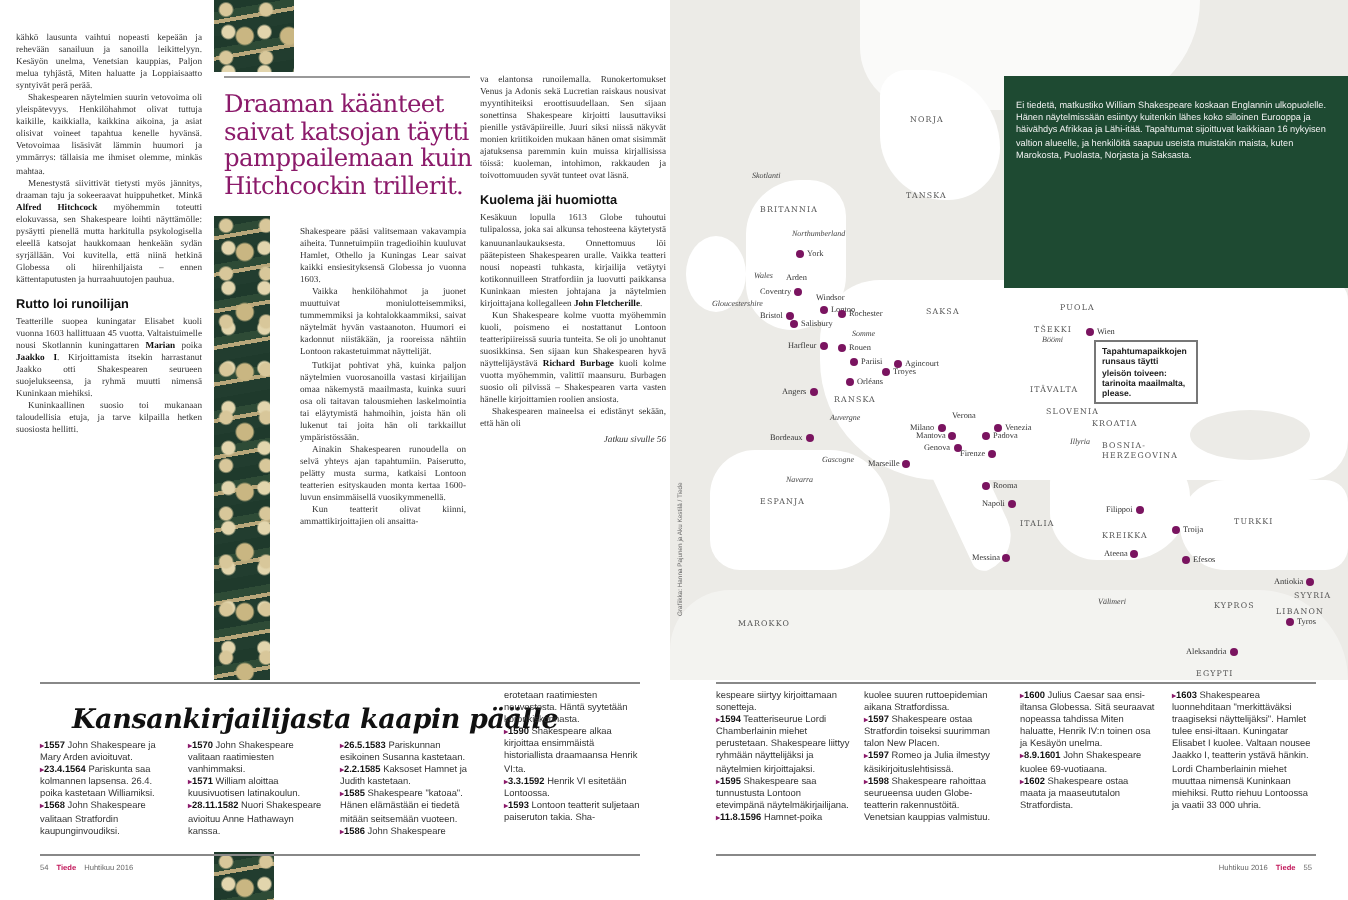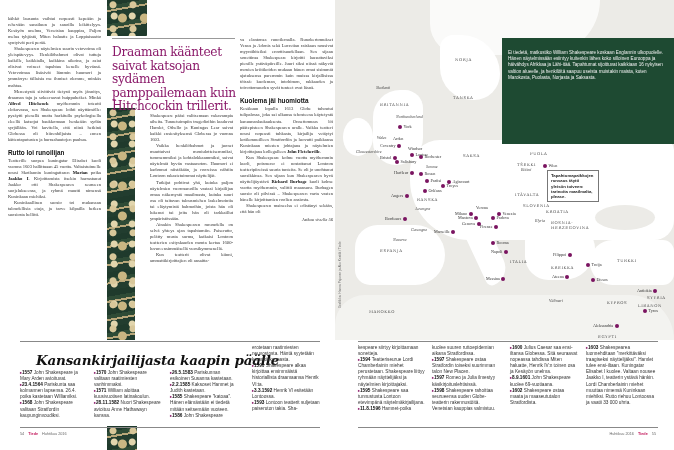--- a/index.html
+++ b/index.html
@@ -62,21 +62,21 @@
 <div class="col" id="c1" style="left:8px; top:16px; width:93px;">
     <p>kähkö lausunta vaihtui nopeasti kepeään ja rehevään sanailuun ja sanoilla leikittelyyn. Kesäyön unelma, Venetsian kauppias, Paljon melua tyhjästä, Miten haluatte ja Loppiaisaatto syntyivät perä perää.</p>
     <p>Shakespearen näytelmien suurin vetovoima oli yleispätevyys. Henkilöhahmot olivat tuttuja kaikille, kaikkialla, kaikkina aikoina, ja asiat olisivat voineet tapahtua kenelle hyvänsä. Vetovoimaa lisäsivät lämmin huumori ja ymmärrys: tällaisia me ihmiset olemme, minkäs mahtaa.</p>
     <p>Menestystä siivittivät tietysti myös jännitys, draaman taju ja sokeeraavat huippuhetket. Minkä <b>Alfred Hitchcock</b> myöhemmin toteutti elokuvassa, sen Shakespeare loihti näyttämölle: pysäytti pienellä mutta harkitulla psykologisella eleellä katsojat haukkomaan henkeään sydän syrjällään. Voi kuvitella, että niinä hetkinä Globessa oli hiirenhiljaista – ennen kättentaputusten ja hurraahuutojen pauhua.</p>
     <h3>Rutto loi runoilijan</h3>
     <p style="text-indent: 0px;">Teatterille suopea kuningatar Elisabet kuoli vuonna 1603 hallittuaan 45 vuotta. Valtaistuimelle nousi Skotlannin kuningattaren <b>Marian</b> poika <b>Jaakko I</b>. Kirjoittamista itsekin harrastanut Jaakko otti Shakespearen seurueen suojelukseensa, ja ryhmä muutti nimensä Kuninkaan miehiksi.</p>
     <p>Kuninkaallinen suosio toi mukanaan taloudellisia etuja, ja tarve kilpailla hetken suosiosta hellitti.</p>
   </div>
 
 <div class="pull-rule"></div>
-<div class="pull">Draaman käänteet saivat katsojan sydämen pamppailemaan kuin Hitchcockin trillerit.</div>
+<div class="pull">Draaman käänteet saivat katsojan täytti pamppailemaan kuin Hitchcockin trillerit.</div>
 
 <div class="col" id="c2" style="left:150px; top:113px; width:83px;">
     <p>Shakespeare pääsi valitsemaan vakavampia aiheita. Tunnetuimpiin tragedioihin kuuluvat Hamlet, Othello ja Kuningas Lear saivat kaikki ensiesityksensä Globessa jo vuonna 1603.</p>
     <p>Vaikka henkilöhahmot ja juonet muuttuivat moniulotteisemmiksi, tummemmiksi ja kohtalokkaammiksi, saivat näytelmät hyvän vastaanoton. Huumori ei kadonnut niistäkään, ja rooreissa nähtiin Lontoon rakastetuimmat näyttelijät.</p>
     <p>Tutkijat pohtivat yhä, kuinka paljon näytelmien vuorosanoilla vastasi kirjailijan omaa näkemystä maailmasta, kuinka suuri osa oli taitavan talousmiehen laskelmointia tai eläytymistä hahmoihin, joista hän oli lukenut tai joita hän oli tarkkaillut ympäristössään.</p>
     <p>Ainakin Shakespearen runoudella on selvä yhteys ajan tapahtumiin. Paiserutto, pelätty musta surma, katkaisi Lontoon teatterien esityskauden monta kertaa 1600-luvun ensimmäisellä vuosikymmenellä.</p>
     <p>Kun teatterit olivat kiinni, ammattikirjoittajien oli ansaitta-</p>
   </div>
 
 <div class="col" id="c3" style="left:240px; top:37px; width:93px;">

